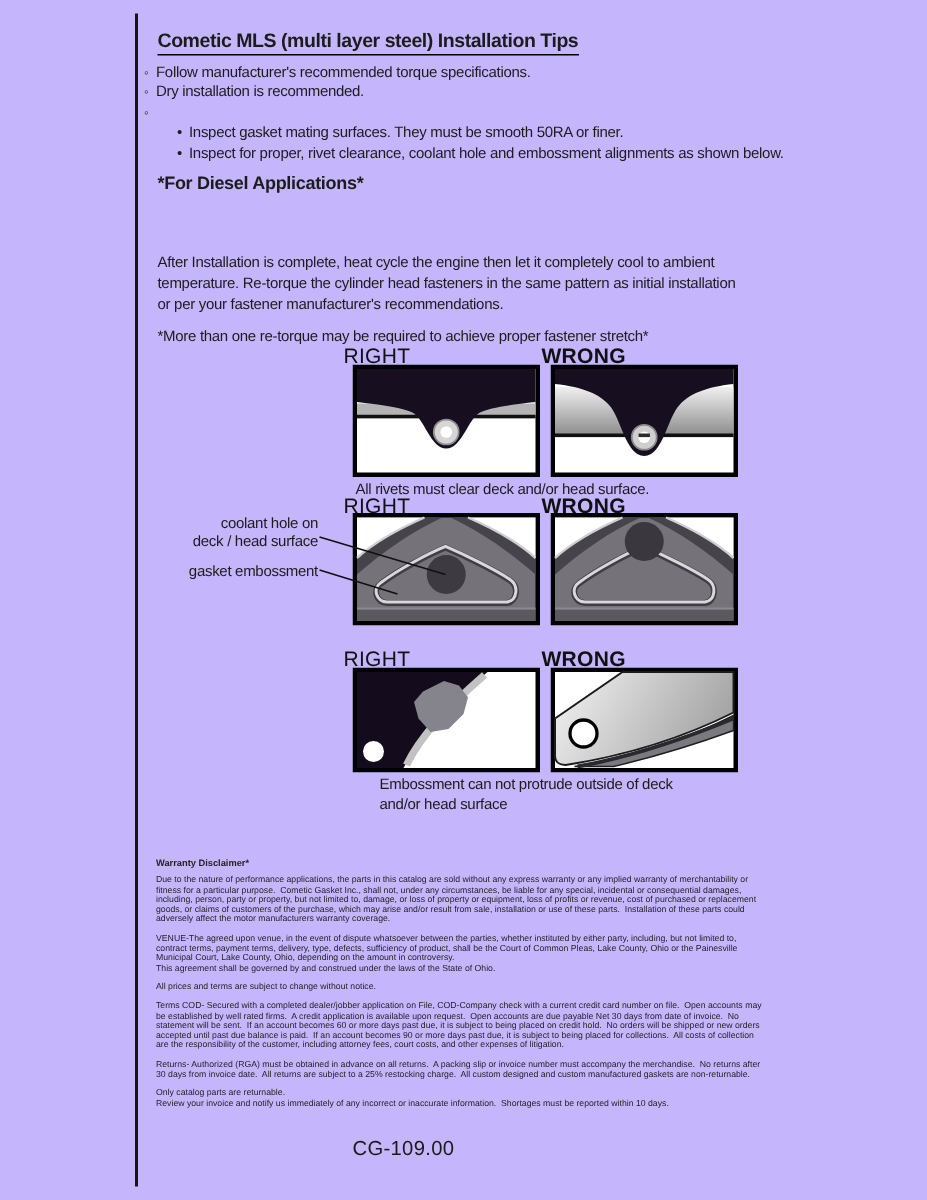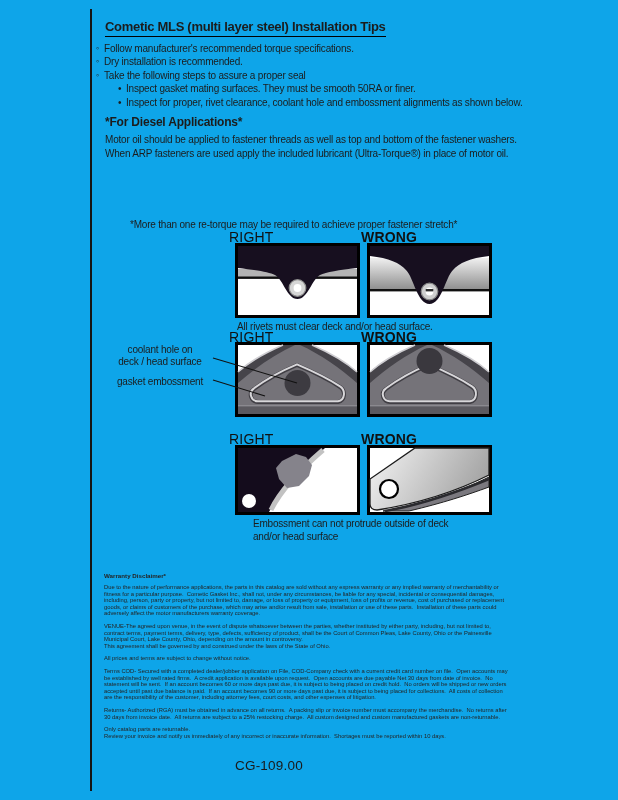--- a/index.html
+++ b/index.html
@@ -1,50 +1,50 @@
 <!DOCTYPE html>
 <html><head>
 <meta charset="utf-8">
 <style>
   html,body{margin:0;padding:0;background:#e8e8e8;}
   .page{
-    position:relative;width:618px;height:800px;background:#0ea5e9;
+    position:relative;width:618px;height:800px;background:#c4b5fd;
     font-family:"Liberation Sans",sans-serif;color:#1c1c1c;overflow:hidden;
     margin:0 auto;
   }
   .abs{position:absolute;}
   .left-rule{left:90px;top:9px;width:1.6px;height:782px;background:#151515;}
   .doc-title{
     left:105px;top:19px;font-size:13px;font-weight:bold;letter-spacing:-0.3px;
     border-bottom:1.6px solid #000;padding-bottom:2px;white-space:nowrap;
   }
   .tips{left:96px;top:42px;font-size:10px;letter-spacing:-0.2px;line-height:13.4px;}
   .tip-row{display:flex;align-items:flex-start;}
   .tip-row .marker{width:8px;font-size:9px;line-height:13.4px;}
   .tip-sub{margin-left:22px;}
   .tip-sub .marker{font-size:10px;}
   .diesel-head{left:105px;top:115px;font-size:12px;font-weight:bold;letter-spacing:-0.2px;}
   .body-p{font-size:10px;letter-spacing:-0.2px;line-height:14.2px;white-space:pre-line;}
   .p1{left:105px;top:133px;}
   .p2{left:105px;top:169px;}
-  .p3{left:105px;top:218px;margin-left:25px;}
+  .p3{left:105px;top:218px;}
   .rw-row{display:flex;width:257px;}
   .rw-label{width:125px;text-align:left;font-size:14px;letter-spacing:0.2px;color:#111;}
   .rw-label.wrong{margin-left:7px;font-weight:bold;}
   .panel-row{display:flex;}
   .panel-row svg{display:block;}
   .panel-row svg + svg{margin-left:7px;}
   .caption{font-size:10px;letter-spacing:-0.2px;line-height:12.6px;white-space:pre-line;}
   .labels1{left:229px;top:229px;}
   .panels1{left:235px;top:243px;}
   .cap1{left:237px;top:321px;}
   .labels2{left:229px;top:329px;}
   .panels2{left:235px;top:342px;}
   .cap2{left:237px;top:418px;}
-  .side-label{font-size:10px;letter-spacing:-0.2px;line-height:12px;text-align:center;width:104px;white-space:pre-line;}
+  .side-label{font-size:10px;letter-spacing:-0.2px;line-height:12px;text-align:right;width:104px;white-space:pre-line;}
   .side1{left:108px;top:344px;}
   .side2{left:108px;top:376px;}
   .leader{left:210px;top:350px;}
   .labels3{left:229px;top:431px;}
   .panels3{left:235px;top:445px;}
   .cap3{left:253px;top:518px;}
   .disc{left:104px;top:572px;color:#242424;}
   .disc-head{font-size:6.2px;font-weight:bold;margin-bottom:5px;}
   .disc p{font-size:5.8px;line-height:6.6px;margin:0 0 6px 0;white-space:pre;letter-spacing:0;}
   .page-code{left:235px;top:758px;width:352px;text-align:left;font-size:13.5px;letter-spacing:0.2px;color:#1a1a1a;}
@@ -62,35 +62,35 @@
     <div class="tip-row">
       <span class="marker">◦</span>
       <span>Follow manufacturer's recommended torque specifications.</span>
     </div>
     <div class="tip-row">
       <span class="marker">◦</span>
       <span>Dry installation is recommended.</span>
     </div>
     <div class="tip-row">
       <span class="marker">◦</span>
-      <span>Take the following steps to assure a proper seal</span>
     </div>
     <div class="tip-row tip-sub">
       <span class="marker">•</span>
       <span>Inspect gasket mating surfaces.  They must be smooth 50RA or finer.</span>
     </div>
     <div class="tip-row tip-sub">
       <span class="marker">•</span>
       <span>Inspect for proper, rivet clearance, coolant hole and embossment alignments as shown below.</span>
     </div>
   </div>
 
   <div class="abs diesel-head">*For Diesel Applications*</div>
-  <div class="abs body-p p1">Motor oil should be applied to fastener threads as well as top and bottom of the fastener washers.
-When ARP fasteners are used apply the included lubricant (Ultra-Torque®) in place of motor oil.</div>
+  <div class="abs body-p p2">After Installation is complete, heat cycle the engine then let it completely cool to ambient
+temperature. Re-torque the cylinder head fasteners in the same pattern as initial installation
+or per your fastener manufacturer's recommendations.</div>
   <div class="abs body-p p3">*More than one re-torque may be required to achieve proper fastener stretch*</div>
 
   <div class="abs rw-row labels1">
     <div class="rw-label">RIGHT</div>
     <div class="rw-label wrong">WRONG</div>
   </div>
   <div class="abs panel-row panels1">
     <svg width="125" height="75" viewBox="0 0 125 75">
       <rect x="1.5" y="1.5" width="122" height="72" fill="#ffffff" stroke="#000" stroke-width="3"></rect>
       <rect x="3" y="26" width="119" height="8" fill="#b4b4b4"></rect>

